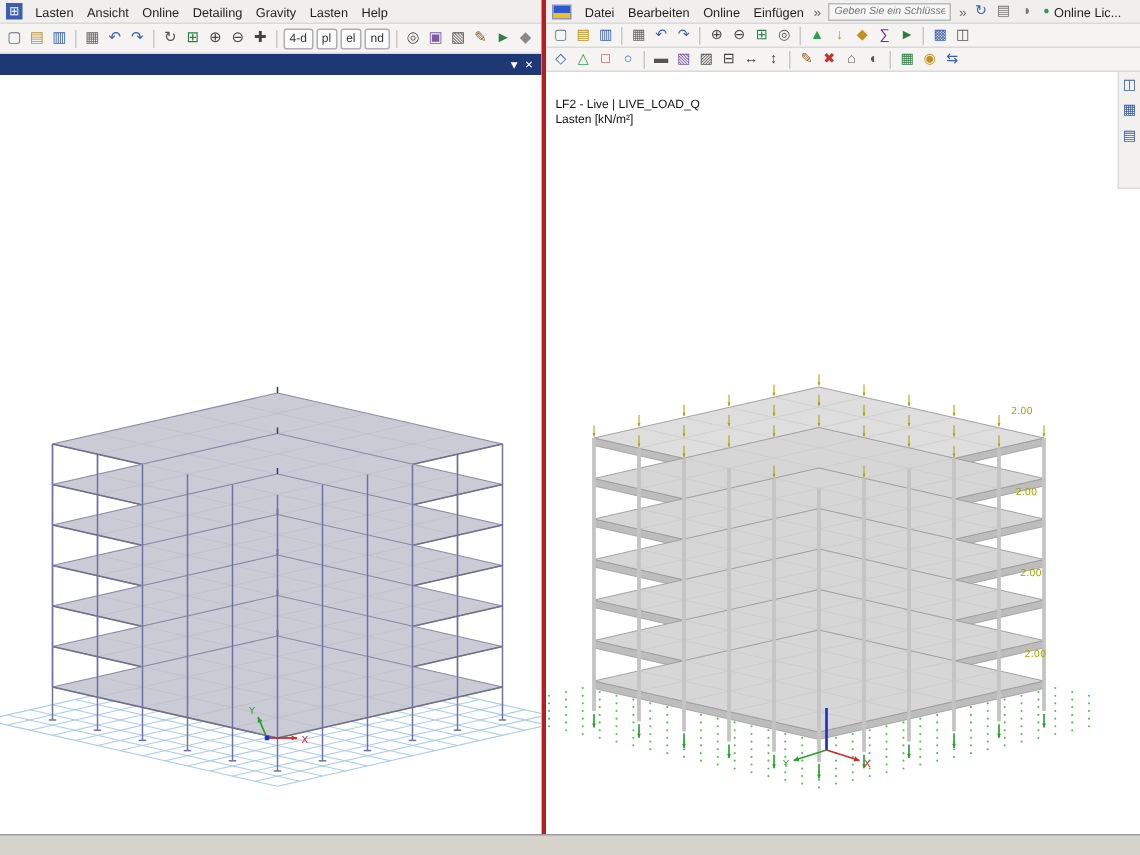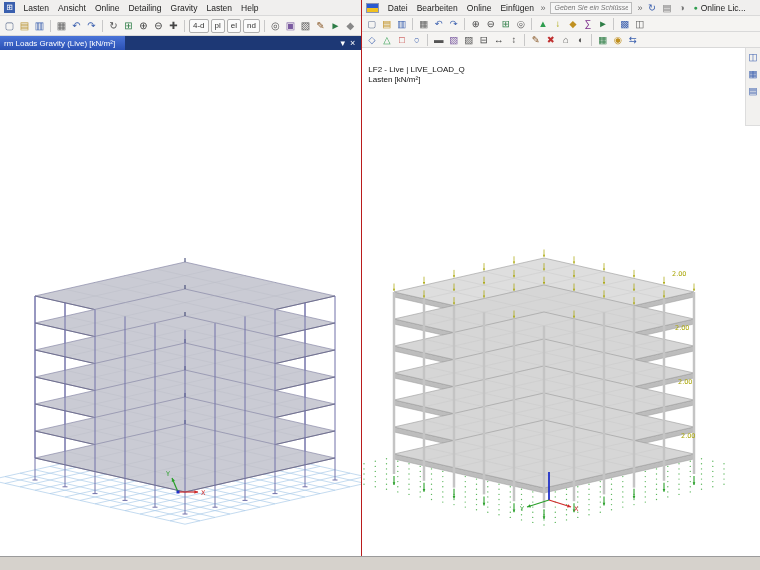--- a/index.html
+++ b/index.html
@@ -2,21 +2,21 @@
 <html><head>
 <meta charset="utf-8">
 <style>
   *{box-sizing:border-box;margin:0;padding:0}
   html,body{width:760px;height:570px;overflow:hidden}
   body{font-family:"Liberation Sans",sans-serif;background:#d6d2cc}
   .screen{position:relative;width:760px;height:570px;display:flex;flex-direction:column}
   .panes{display:flex;height:556px}
   .pane{background:#fff;display:flex;flex-direction:column;overflow:hidden}
   .pane.left{width:388px}
-  .pane.right{width:428px;border-left:1px solid #b91c1c}
+  .pane.right{width:428px;border-left:3px solid #b91c1c}
   .menubar{height:16px;background:#f0efee;display:flex;align-items:center;font-size:8.5px;color:#222;
            padding:0 2px;border-bottom:1px solid #d9d9d9;white-space:nowrap;overflow:hidden;flex:none}
   .menu-item{padding:0 4.5px;cursor:default}
   .toolbar{height:20px;background:#f5f4f2;border-bottom:1px solid #d9d9d9;display:flex;align-items:center;
            padding:0 2px;overflow:hidden;white-space:nowrap;flex:none}
   .pane.right .toolbar{height:16px}
   .tool-icon{display:inline-flex;width:15px;height:15px;align-items:center;justify-content:center;
              font-size:10px;line-height:1;cursor:default;flex:none}
   .pane.right .tool-icon{width:15px;height:14px;font-size:9.5px}
   .tool-sep{display:inline-block;width:1px;height:12px;background:#c8c8c8;margin:0 3px;flex:none}
@@ -92,21 +92,20 @@
             <span class="tool-icon" style="color: rgb(85, 85, 85);">▧</span>
             <span class="tool-icon" style="color: rgb(138, 90, 42);">✎</span>
             <span class="tool-icon" style="color: rgb(46, 125, 70);">►</span>
             <span class="tool-icon" style="color: rgb(136, 136, 136);">◆</span>
             <span class="tool-sep"></span>
             <span class="tool-icon" style="color: rgb(58, 95, 174);">◫</span>
             <span class="tool-icon" style="color: rgb(85, 85, 85);">≡</span>
           </span>
       </div>
       <div class="tabbar">
-        <span class="tab">rm Loads Gravity  (Live)  [kN/m²]</span>
         <span class="tab-controls" id="left-tabctrls">
             <span class="tab-ctrl">▾</span>
             <span class="tab-ctrl">×</span>
           </span>
       </div>
       <div class="canvas">
         <svg id="left-svg" width="388" height="506">
             <g stroke="#aaccea" stroke-width="0.7">
               <line x1="185" y1="385.8" x2="-9.999999999999972" y2="430"></line>
               <line x1="185" y1="385.8" x2="380" y2="430"></line>

